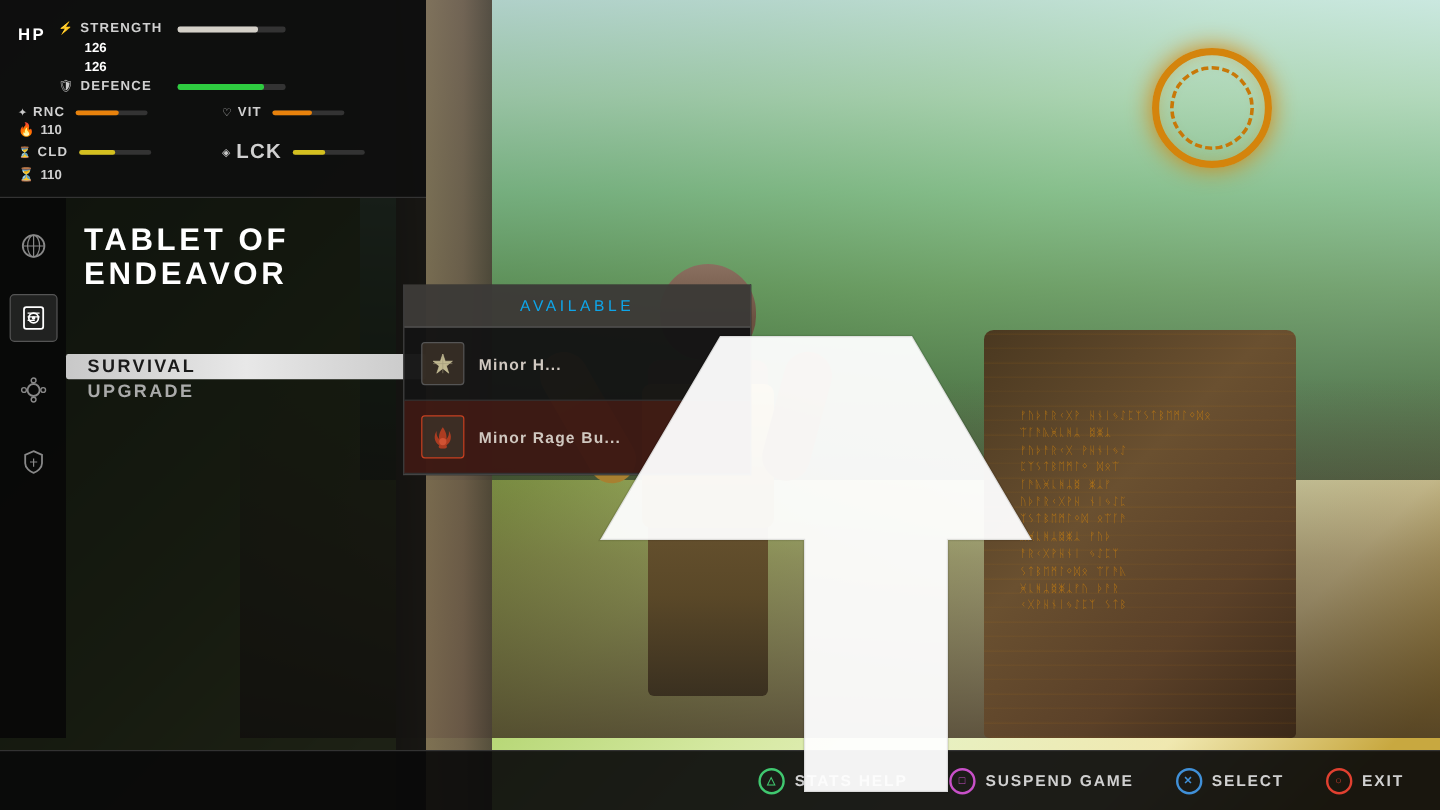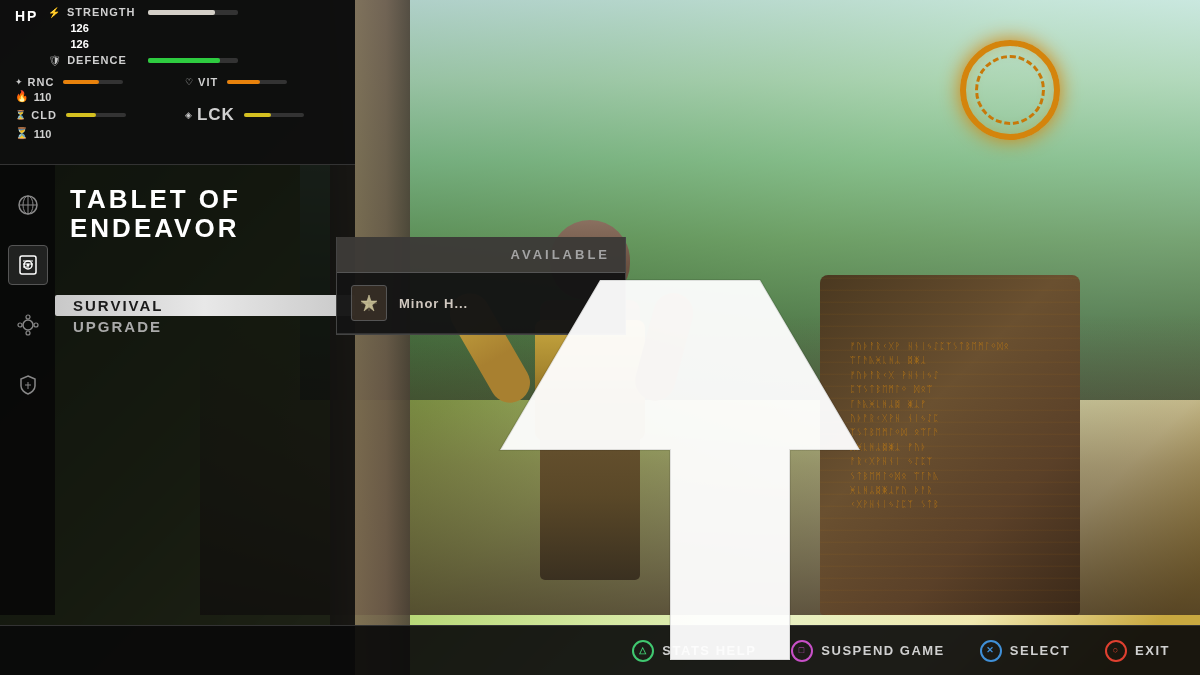--- a/index.html
+++ b/index.html
@@ -81,21 +81,21 @@
       background: rgba(10, 10, 10, 0.88);
     }
 
     
     .stats-bar {
       position: absolute;
       top: 0; left: 0;
       width: 355px;
       height: 165px;
       background: rgba(15, 15, 15, 0.95);
-      padding: 6px 15px;
+      padding: 18px 15px;
       border-bottom: 1px solid #333;
     }
 
     .hp-section {
       display: flex;
       align-items: flex-start;
       margin-bottom: 6px;
     }
     .hp-label {
       color: #ffffff;
@@ -199,24 +199,24 @@
       top: 237px;
       left: 336px;
       width: 290px;
       background: rgba(20, 20, 20, 0.97);
       border: 1px solid #444;
       border-top: none;
     }
     .available-header {
       background: rgba(180, 170, 160, 0.25);
       padding: 10px 15px;
-      text-align: right;
-      color: #a3a3a3;
+      text-align: center;
+      color: #0ea5e9;
       font-size: 13px;
-      font-weight: bold;
+      font-weight: normal;
       letter-spacing: 3px;
       border-bottom: 1px solid #555;
     }
     .available-item {
       display: flex;
       align-items: center;
       padding: 12px 14px;
       gap: 12px;
       border-bottom: 1px solid #333;
       cursor: pointer;
@@ -473,20 +473,29 @@
   <div class="available-item">
     <div class="item-icon-box">
       <svg width="20" height="20" viewBox="0 0 20 20" fill="none">
         <path d="M10 2 L12 8 L18 8 L13 12 L15 18 L10 14 L5 18 L7 12 L2 8 L8 8 Z" fill="#c0b890" stroke="#d0c8a0" stroke-width="0.5"></path>
         <line x1="10" y1="2" x2="10" y2="18" stroke="#a09878" stroke-width="0.5"></line>
         <line x1="2" y1="10" x2="18" y2="10" stroke="#a09878" stroke-width="0.5"></line>
       </svg>
     </div>
     <span class="item-text">Minor H...</span>
   </div>
+  <div class="available-item selected-item">
+    <div class="item-icon-box" style="border-color:#c84020;">
+      <svg width="20" height="20" viewBox="0 0 20 20" fill="none">
+        <path d="M10 2 C10 2 14 7 13 12 C16 9 15 5 15 5 C18 9 17 15 13 17 C15 20 10 20 10 20 C10 20 5 20 7 17 C3 15 2 9 5 5 C5 5 4 9 7 12 C6 7 10 2 10 2 Z" fill="#c84020" opacity="0.8"></path>
+        <circle cx="10" cy="14" r="3" fill="#e86040" opacity="0.6"></circle>
+      </svg>
+    </div>
+    <span class="item-text">Minor Rage Bu...</span>
+  </div>
 </div>
 
 <svg class="arrow-overlay" viewBox="0 0 400 400">
   <polygon points="120,10 280,10 380,180 310,180 310,390 190,390 190,180 20,180" fill="white" opacity="0.95" stroke="rgba(0,0,0,0.1)" stroke-width="2"></polygon>
 </svg>
 
 <div class="bottom-bar">
   <div class="bottom-action">
     <div class="btn-circle btn-triangle">
       <span style="font-size:9px;line-height:1;">△</span>

